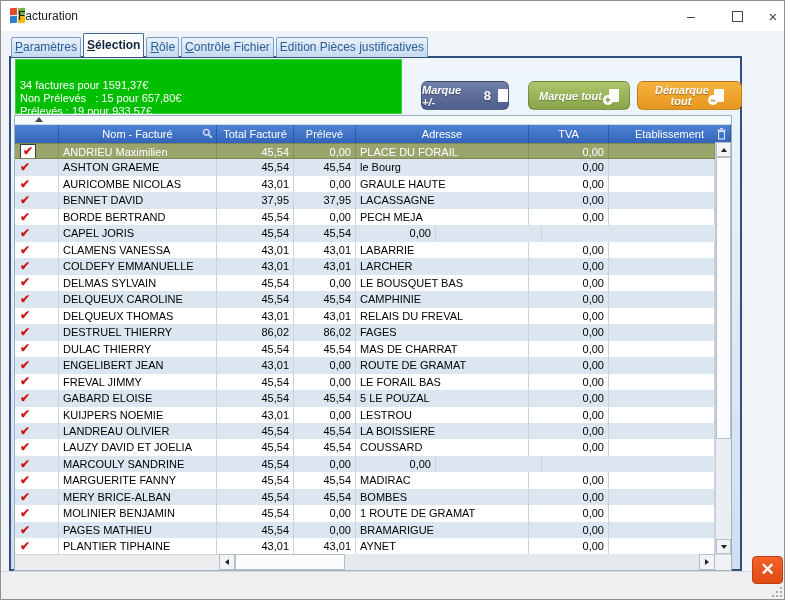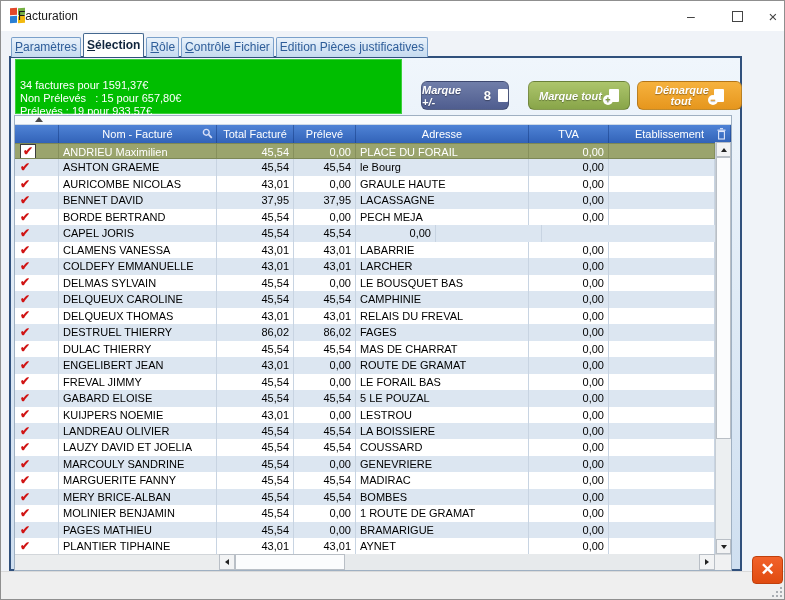--- a/index.html
+++ b/index.html
@@ -375,21 +375,20 @@
           <div class="td c5 num">0,00</div>
           <div class="td c6"></div>
         </div>
         <div class="trow alt">
           <div class="td c0 tdchk">
             <span class="chk">✔</span>
           </div>
           <div class="td c1">MARCOULY SANDRINE</div>
           <div class="td c2 num">45,54</div>
           <div class="td c3 num">0,00</div>
-          <div class="td c4">GENEVRIERE</div>
           <div class="td c5 num">0,00</div>
           <div class="td c6"></div>
         </div>
         <div class="trow">
           <div class="td c0 tdchk">
             <span class="chk">✔</span>
           </div>
           <div class="td c1">MARGUERITE FANNY</div>
           <div class="td c2 num">45,54</div>
           <div class="td c3 num">45,54</div>

